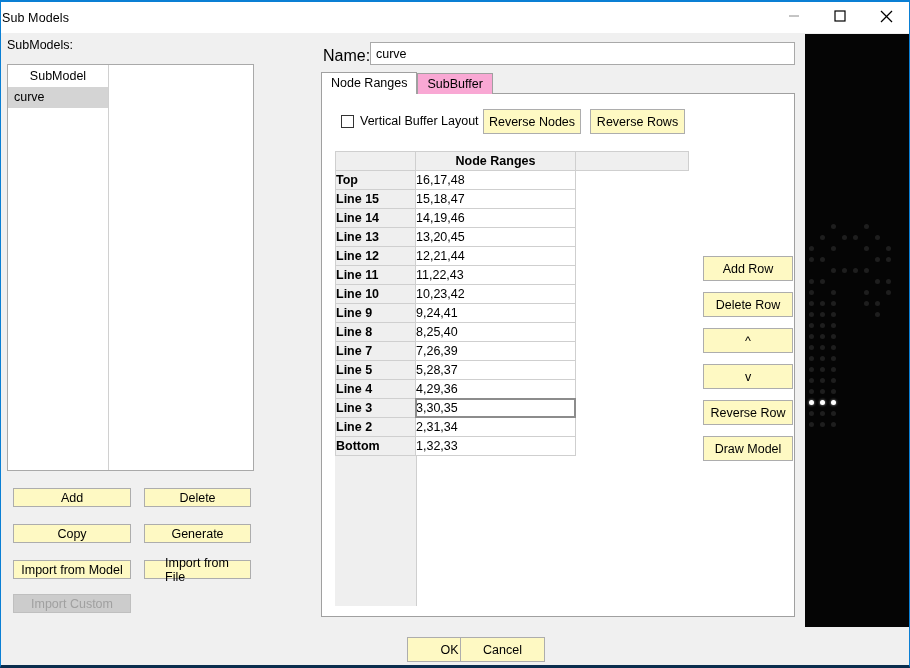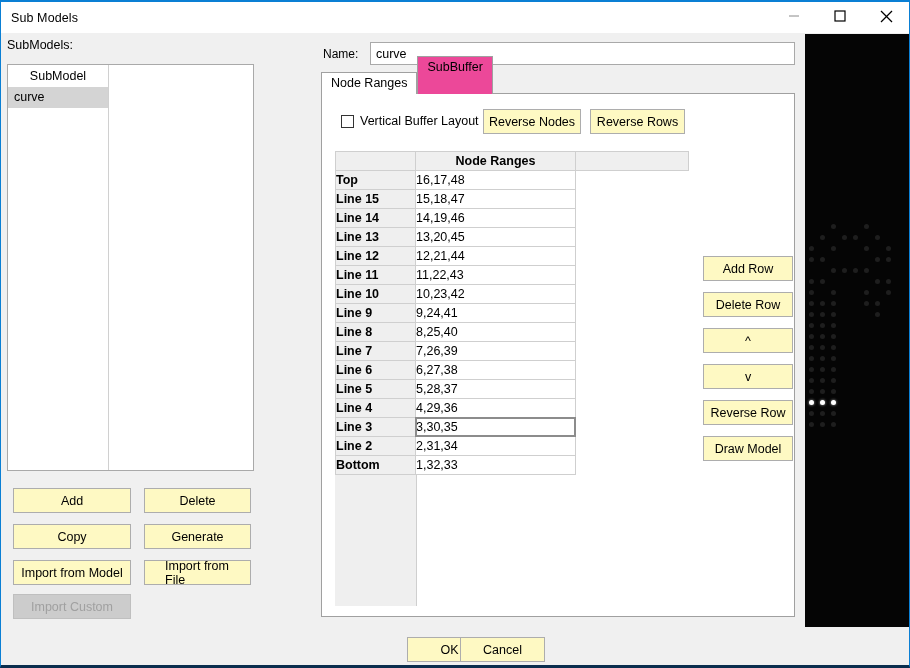--- a/index.html
+++ b/index.html
@@ -20,21 +20,21 @@
     border-right:1px solid #0a7fd4;
     border-bottom:3px solid #0a2d4d;
     box-sizing:border-box;
   }
   #titlebar{
     position:absolute;left:0;top:0;right:0;height:31px;
     background:#ffffff;
     display:flex;align-items:center;
   }
   #title-text{
-    padding-left:10px;font-size:12.5px;color:#000;letter-spacing:.1px;
+    padding-left:1px;font-size:12.5px;color:#000;letter-spacing:.1px;
   }
   .winbtns{position:absolute;right:0;top:0;height:31px;display:flex;}
   .winbtn{width:46px;height:31px;display:flex;align-items:center;justify-content:center;}
   
   .btn{
     background:#fef9c3;
     border:1px solid #adadad;
     color:#000;
     font-family:"Liberation Sans", sans-serif;
     font-size:12.5px;
@@ -58,34 +58,34 @@
   #submodel-header{
     height:22px;line-height:22px;text-align:center;font-size:12.5px;
     background:#fff;
   }
   .list-row{
     height:21px;line-height:21px;padding-left:6px;font-size:12.5px;
     box-sizing:border-box;
   }
   .list-row.selected{background:#d4d4d4;}
   
-  .lbtn{position:absolute;height:25px;}
-  
-  #lbl-name{position:absolute;left:322px;top:45px;font-size:12px;}
+  .lbtn{position:absolute;height:19px;}
+  
+  #lbl-name{position:absolute;left:322px;top:45px;font-size:16px;}
   #name-input{
     position:absolute;left:369px;top:40px;width:425px;height:23px;
     background:#fff;border:1px solid #a9a9a9;box-sizing:border-box;
     font-family:"Liberation Sans", sans-serif;font-size:12.5px;
     padding:0 5px;color:#000;outline:none;
   }
   #tabstrip{position:absolute;left:320px;top:70px;height:22px;display:flex;align-items:flex-end;z-index:3;}
   .tab{
-    height:38px;line-height:20px;padding:0 9px;font-size:12.5px;
+    height:21px;line-height:20px;padding:0 9px;font-size:12.5px;
     border:1px solid #a0a0a0;border-bottom:none;box-sizing:border-box;
-    background:#ec4899;color:#000;cursor:default;
+    background:#f9a8d4;color:#000;cursor:default;
   }
   .tab.active{background:#fff;height:22px;line-height:21px;position:relative;z-index:4;}
   #tabpanel{
     position:absolute;left:320px;top:91px;width:474px;height:524px;
     background:#fff;border:1px solid #a0a0a0;box-sizing:border-box;
   }
   #chk-wrap{position:absolute;left:19px;top:20px;display:flex;align-items:center;}
   .checkbox{
     width:13px;height:13px;border:1px solid #333;background:#fff;
     box-sizing:border-box;display:inline-block;
@@ -254,25 +254,20 @@
               <td style="border: none; background: transparent;"></td>
             </tr>
             <tr>
               <td class="rowhead">Line 8</td>
               <td class="cell">8,25,40</td>
               <td style="border: none; background: transparent;"></td>
             </tr>
             <tr>
               <td class="rowhead">Line 7</td>
               <td class="cell">7,26,39</td>
-              <td style="border: none; background: transparent;"></td>
-            </tr>
-            <tr>
-              <td class="rowhead">Line 6</td>
-              <td class="cell">6,27,38</td>
               <td style="border: none; background: transparent;"></td>
             </tr>
             <tr>
               <td class="rowhead">Line 5</td>
               <td class="cell">5,28,37</td>
               <td style="border: none; background: transparent;"></td>
             </tr>
             <tr>
               <td class="rowhead">Line 4</td>
               <td class="cell">4,29,36</td>

